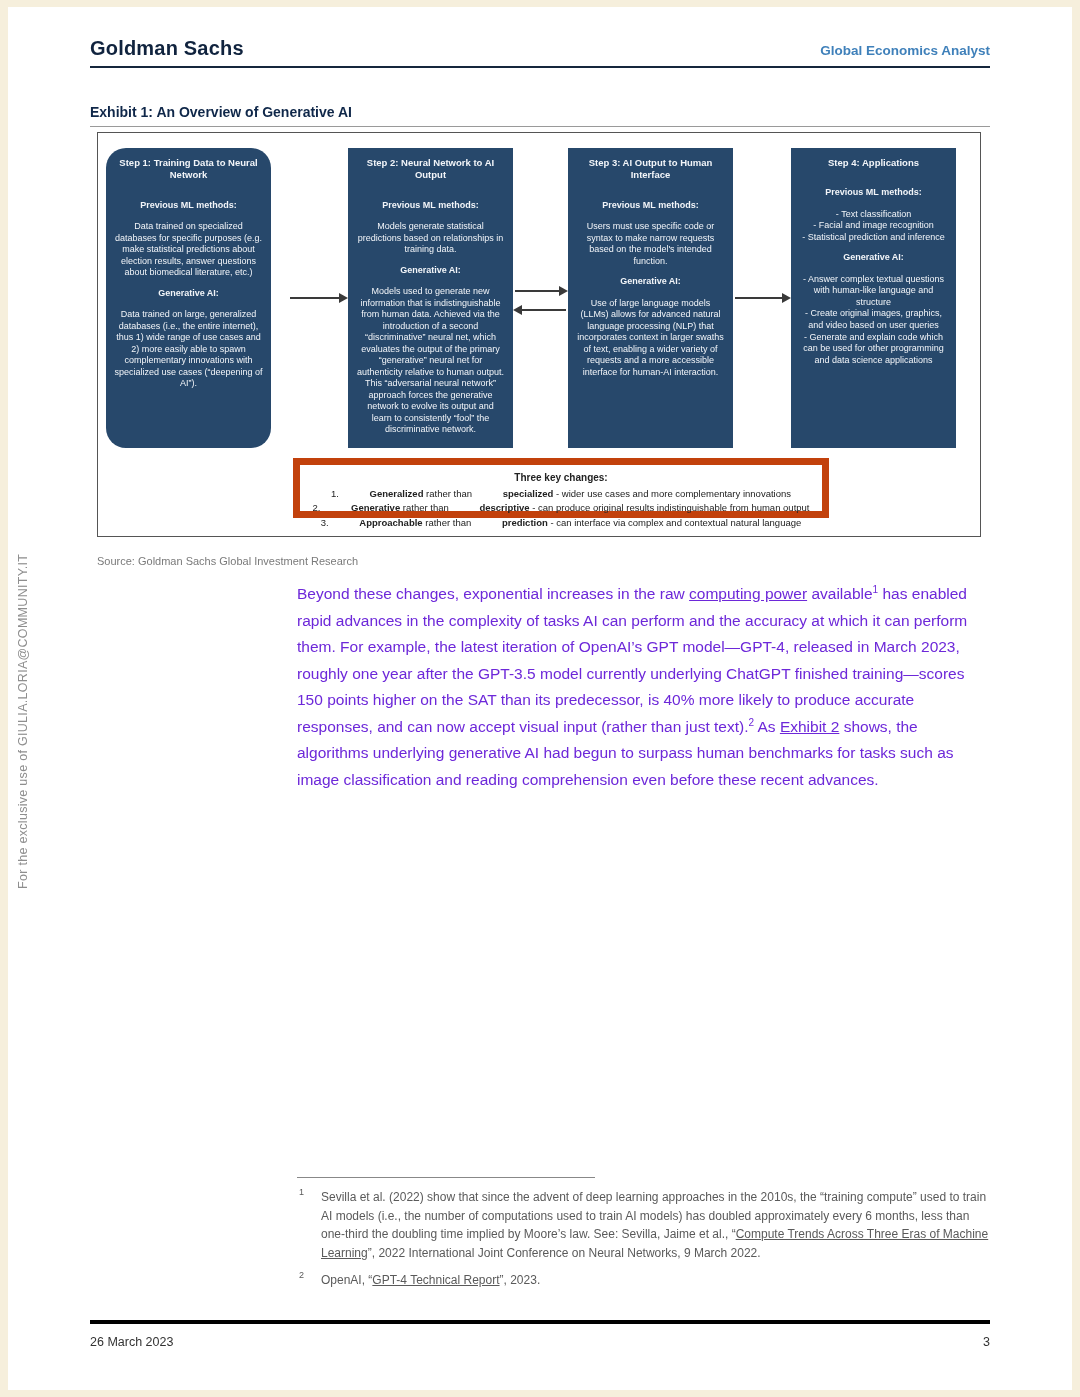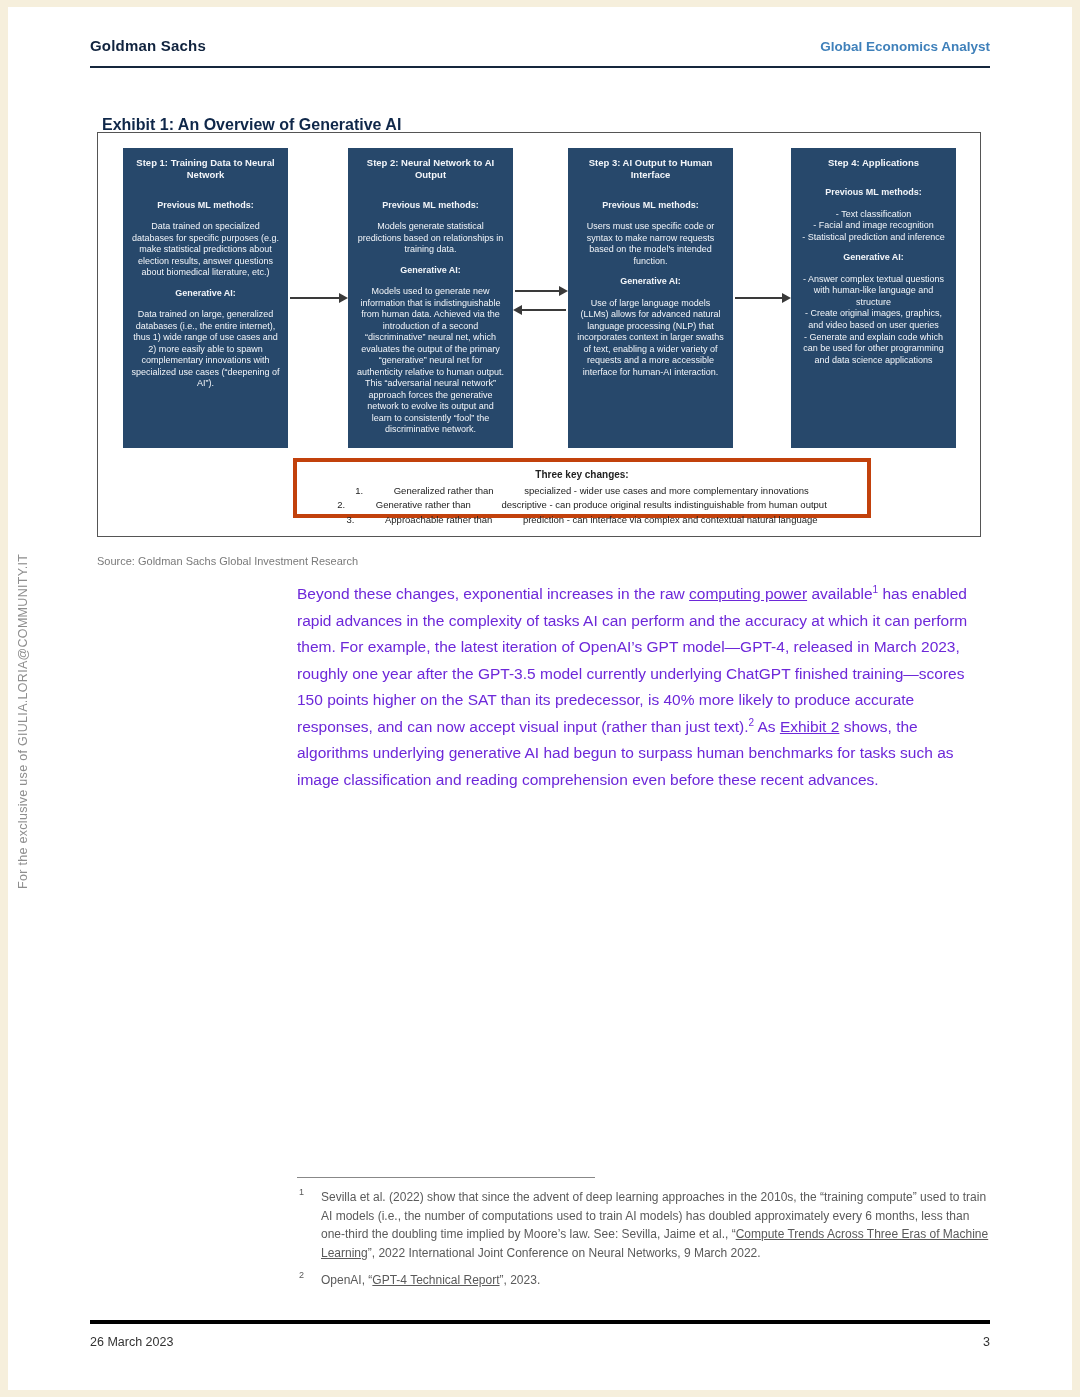--- a/index.html
+++ b/index.html
@@ -20,46 +20,46 @@
   
   .watermark {
     position:absolute; left:8px; top:882px;
     transform:rotate(-90deg); transform-origin:left top;
     white-space:nowrap;
     font-size:12.5px; color:#8e8e8e; letter-spacing:.3px;
   }
   
   .header { position:absolute; left:82px; right:82px; top:30px;
     display:flex; justify-content:space-between; align-items:baseline; }
-  .brand { font-size:15px; font-weight:600; color:#10233e; letter-spacing:.2px; }
+  .brand { font-size:20px; font-weight:600; color:#10233e; letter-spacing:.2px; }
   .publication { font-size:13.5px; font-weight:600; color:#3f80ba; }
   .header-rule { position:absolute; left:82px; right:82px; top:59px; border-top:2px solid #15263c; }
   
-  .exhibit-title { position:absolute; left:82px; right:82px; top:97px; margin:12px;
-    font-size:16px; font-weight:bold; color:#0f2749;
+  .exhibit-title { position:absolute; left:82px; right:82px; top:97px; margin:0;
+    font-size:14px; font-weight:bold; color:#0f2749;
     padding-bottom:6px; border-bottom:1px solid #9a9a9a; }
   .exhibit-frame { position:absolute; left:89px; top:125px; width:884px; height:405px;
     border:1px solid #555; background:#fff; }
   .step-box { position:absolute; top:15px; width:165px; height:300px;
     background:#27486b; color:#f2f5f9; text-align:center;
     padding:9px 8px; font-size:9px; line-height:1.28; overflow:hidden; }
   .step-title { font-weight:bold; font-size:9.5px; line-height:1.3; margin-bottom:18px; }
   .step-label { font-weight:bold; margin-top:9px; }
   .step-text { margin-top:10px; white-space:pre-line; }
-  .box1 { left:25px; } .box2 { left:250px; } .box3 { left:470px; } .box4 { left:693px; }
+  .box1 { left:8px;border-radius:20px; } .box2 { left:250px; } .box3 { left:470px; } .box4 { left:693px; }
   .arrow { position:absolute; height:2px; background:#3a3a3a; }
   .arrow-right::after { content:""; position:absolute; right:-2px; top:-4px;
     border-left:9px solid #3a3a3a; border-top:5px solid transparent; border-bottom:5px solid transparent; }
   .arrow-left::before { content:""; position:absolute; left:-2px; top:-4px;
     border-right:9px solid #3a3a3a; border-top:5px solid transparent; border-bottom:5px solid transparent; }
-  .key-box { position:absolute; left:195px; top:325px; width:578px; height:60px;
-    border:4px solid #c2410c; background:#fff; color:#222;
+  .key-box { position:absolute; left:195px; top:325px; width:536px; height:60px;
+    border:7px solid #c2410c; background:#fff; color:#222;
     text-align:center; font-size:9.5px; line-height:1.5; padding:5px 8px; }
   .key-title { font-weight:bold; font-size:10px; margin-bottom:2px; }
-  .key-line b { font-weight:normal;padding-left:28px; }
+  .key-line b { font-weight:bold;padding-left:28px; }
   
   .source { position:absolute; left:89px; top:548px; font-size:11px; color:#7a7a7a; }
   
   .body-text { position:absolute; left:289px; top:574px; width:694px; margin:0;
     font-size:15.5px; line-height:26.5px; color:#6d28d9; }
   .doclink { color:inherit; text-decoration:underline; cursor:pointer; }
   .body-text sup, .fn-ref { font-size:10px; vertical-align:super; line-height:0; }
   
   .lower { position:absolute; left:289px; top:1170px; width:694px; }
   .footnote-rule { width:298px; border-top:1px solid #888; margin-bottom:10px; }

